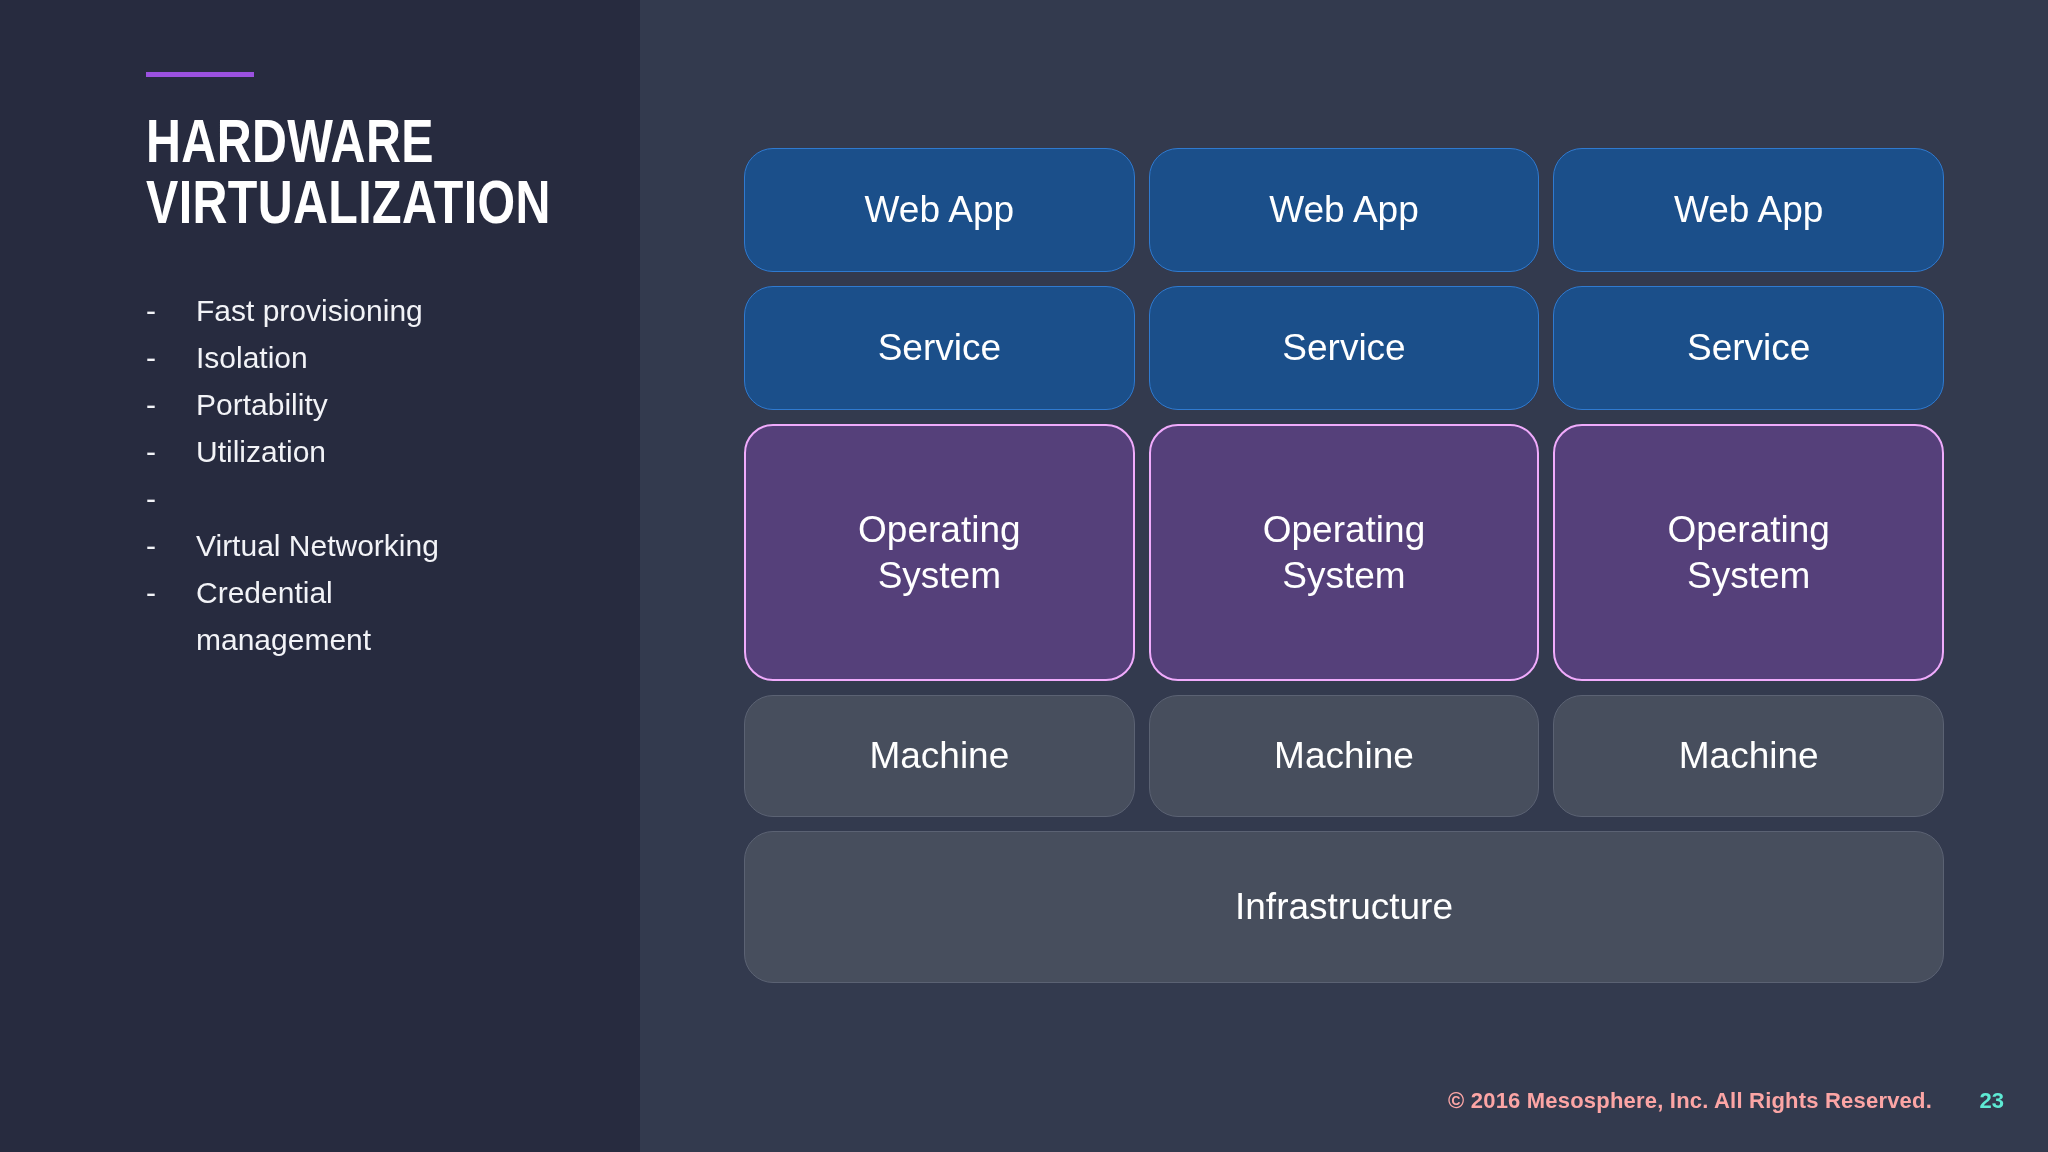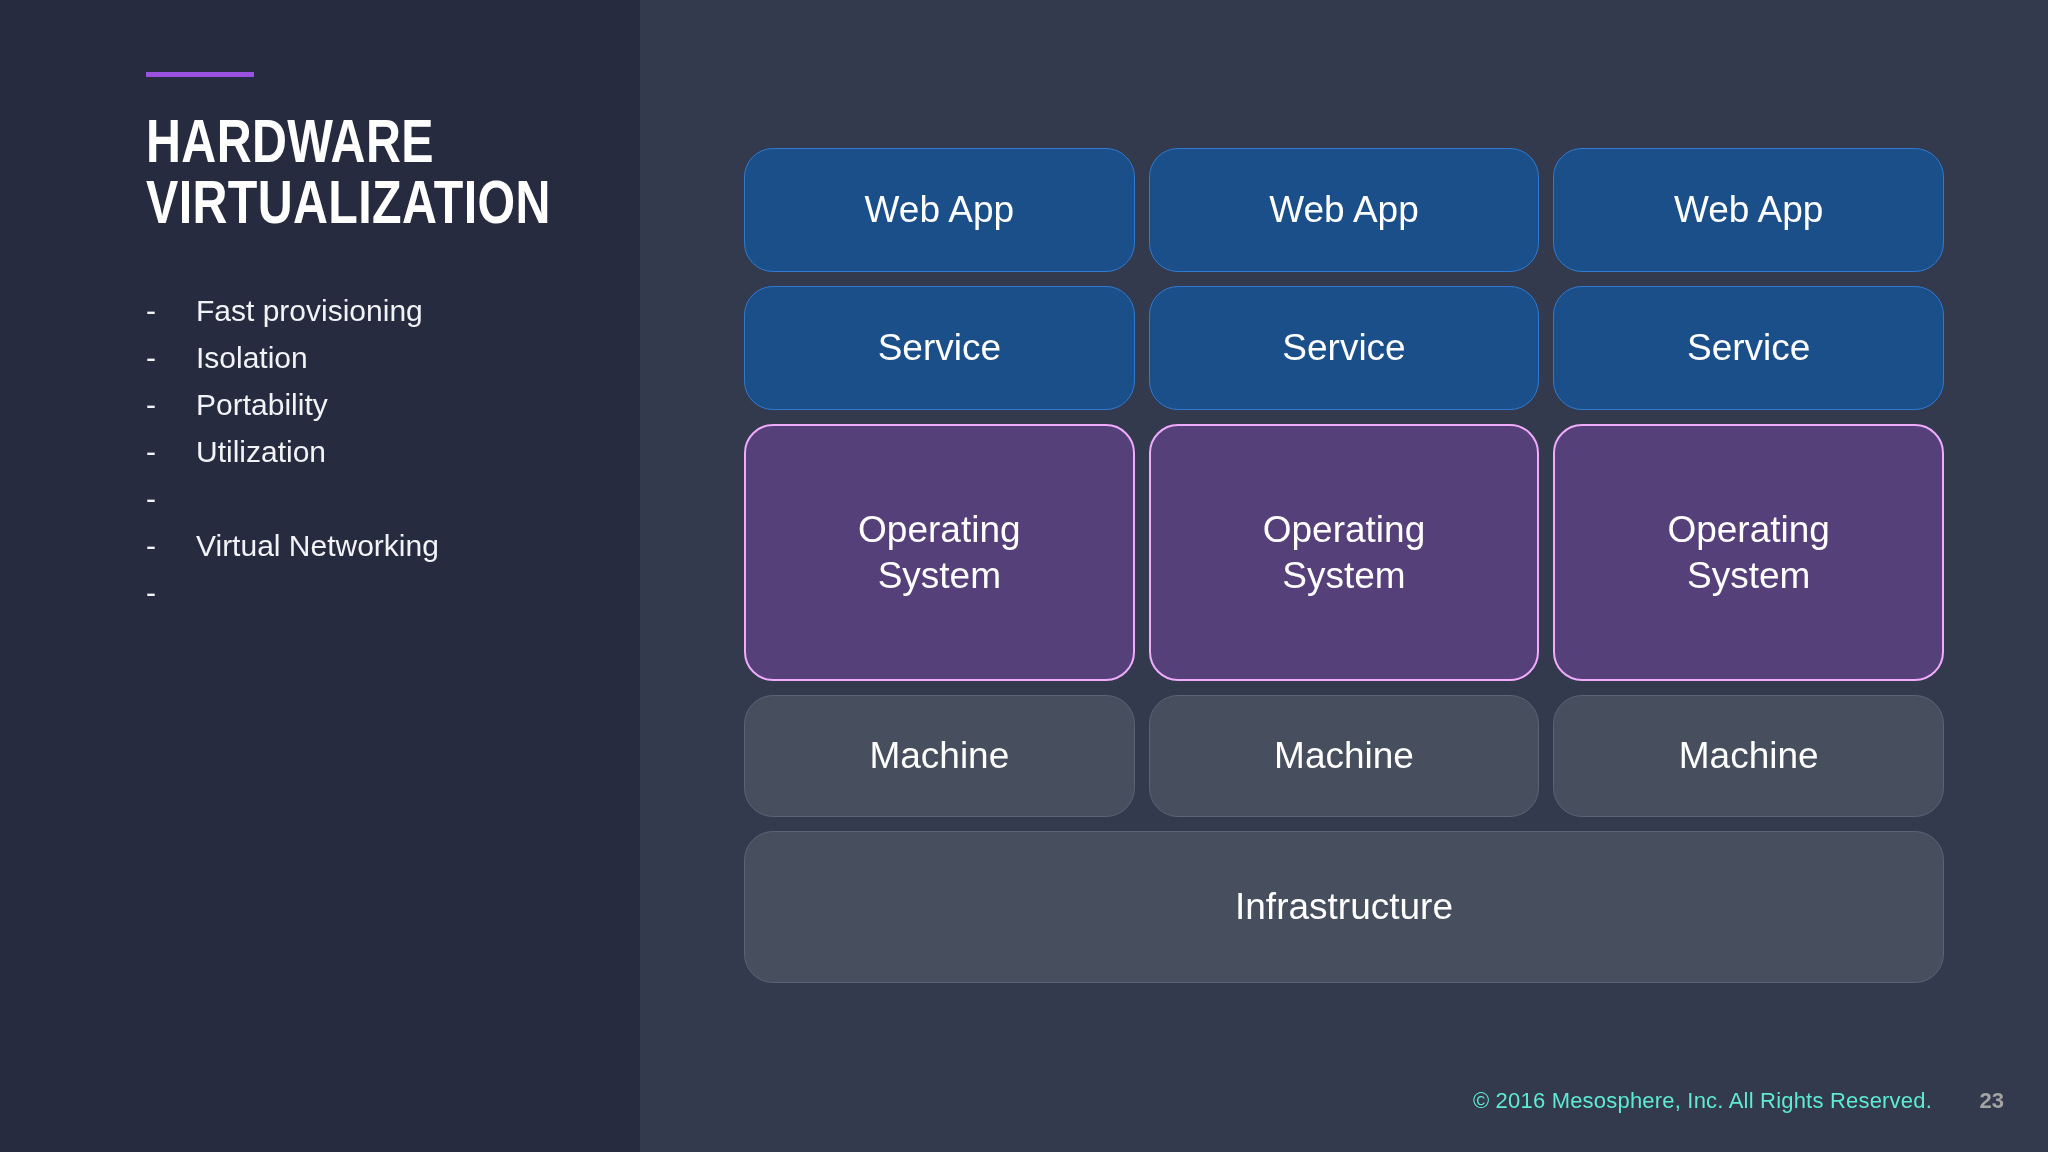--- a/index.html
+++ b/index.html
@@ -132,30 +132,31 @@
     flex: 1 1 100%;
   }
   .stack-row.last { margin-bottom: 0; }
 
   
   .footer-copyright {
     position: absolute;
     right: 116px;
     bottom: 38px;
     font-size: 22px;
-    color: #5eead4;
+    color: #fca5a5;
     letter-spacing: 0.2px;
+    font-weight: bold;
   }
   .footer-pagenum {
     position: absolute;
     right: 44px;
     bottom: 38px;
     font-size: 22px;
     font-weight: bold;
-    color: #a3a3a3;
+    color: #5eead4;
   }
 </style>
 </head>
 <body>
 
 <div id="slide">
 
   <div class="panel-left"></div>
   <div class="panel-right"></div>
 
@@ -183,20 +184,22 @@
       </li>
       <li class="bullet-item">
         <span class="bullet-marker">-</span>
       </li>
       <li class="bullet-item">
         <span class="bullet-marker">-</span>
         <span class="bullet-text">Virtual Networking</span>
       </li>
       <li class="bullet-item">
         <span class="bullet-marker">-</span>
+        <span class="bullet-text">Credential
+management</span>
       </li>
     </ul>
   </div>
 
   <div class="stack">
 
     <div class="stack-row">
       <div class="cell cell-app">Web App</div>
       <div class="cell cell-app">Web App</div>
       <div class="cell cell-app">Web App</div>

